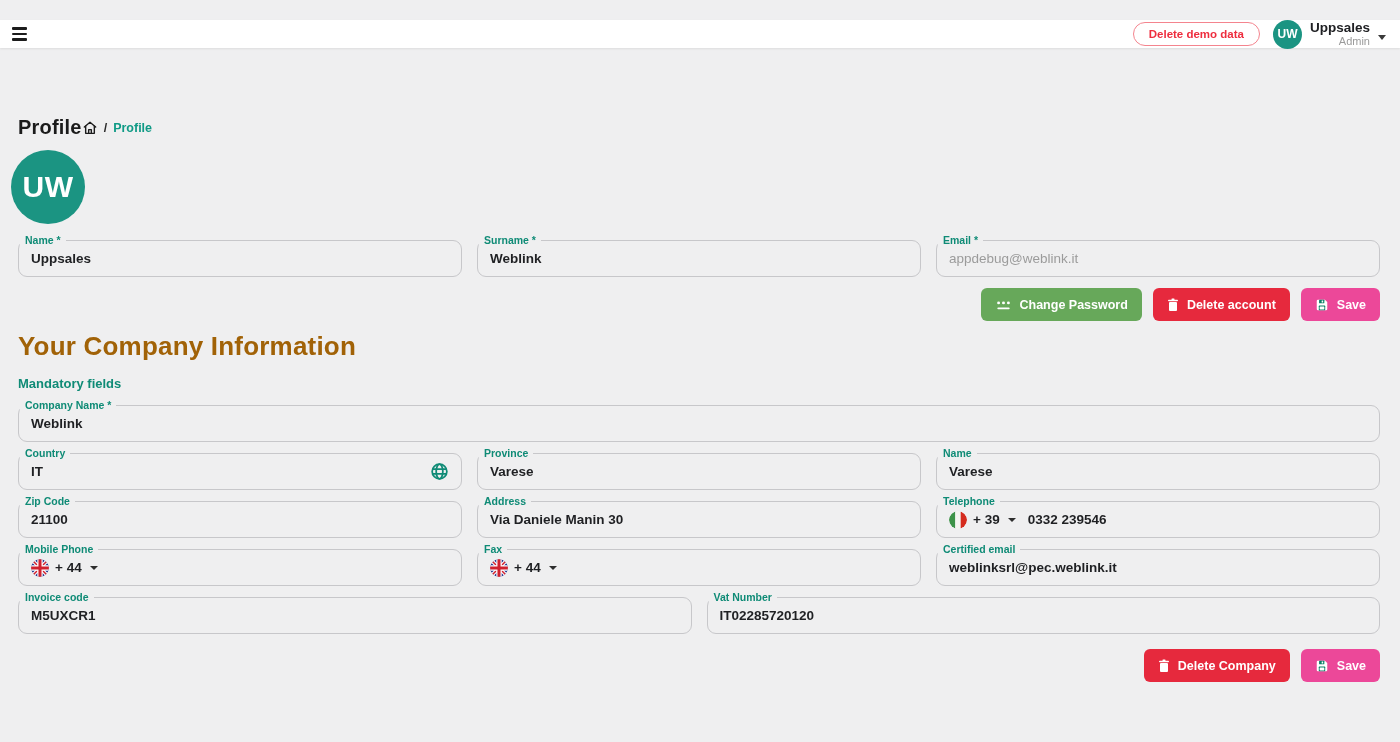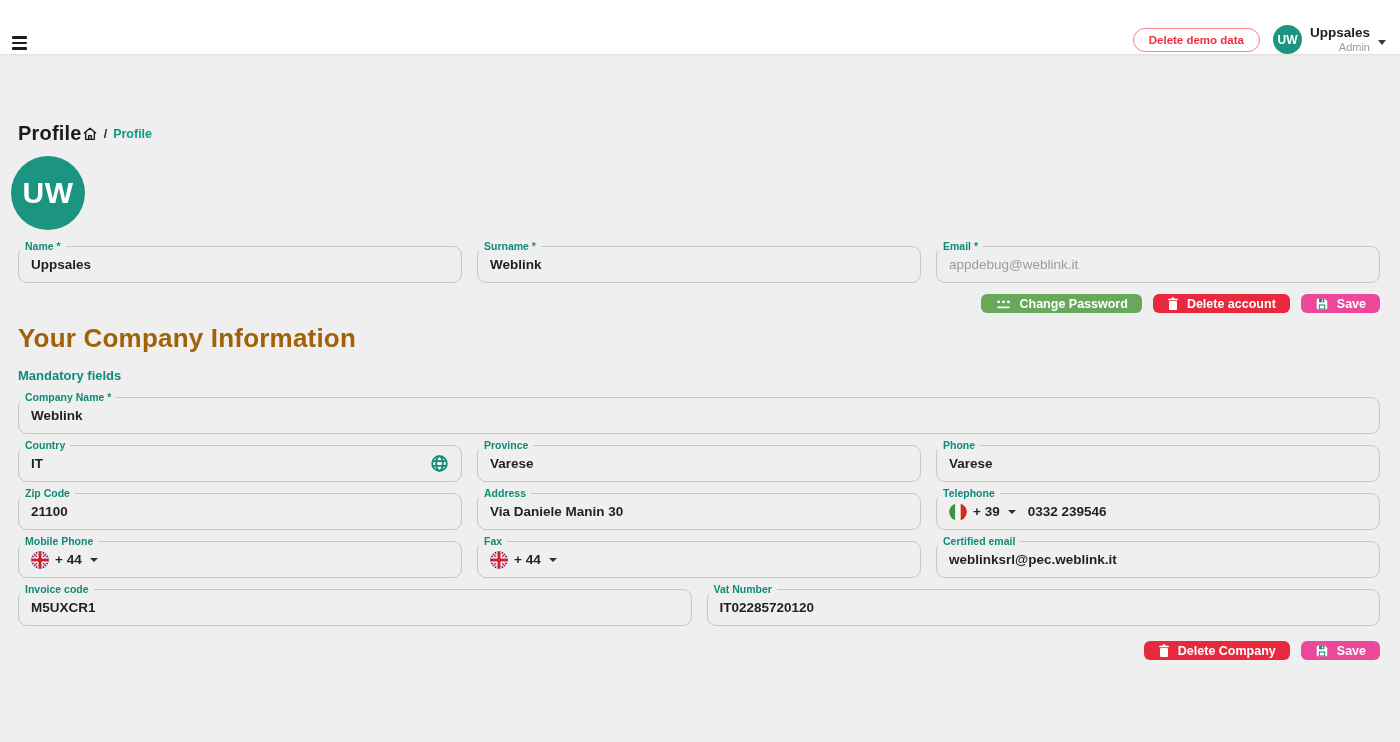--- a/index.html
+++ b/index.html
@@ -3,23 +3,23 @@
 <meta charset="utf-8">
 <style>
   * { margin:0; padding:0; box-sizing:border-box; }
   html,body { width:1400px; height:742px; }
   body {
     font-family:"Liberation Sans","DejaVu Sans",sans-serif;
     background:#efeff0; color:#1f2023; overflow:hidden;
   }
   
   .topbar {
-    height:54px; background:#ffffff; display:flex; align-items:flex-end;
+    height:28px; background:#ffffff; display:flex; align-items:center;
     padding:0 14px 0 12px; box-shadow:0 1px 2px rgba(0,0,0,.08);
-    position:relative; z-index:5;
+    position:relative; z-index:5;margin-top:20px;
   }
   .hamburger { width:22px; height:22px; display:flex; flex-direction:column; justify-content:center; gap:3px; cursor:pointer; }
   .hamburger span { display:block; height:2.5px; background:#1c1c1c; border-radius:1px; width:15px; }
   .topbar-right { margin-left:auto; display:flex; align-items:center; gap:13px; }
   .btn-outline-red {
     background:#fff; border:1px solid #f4848e; color:#ee2d3e;
     font-size:11.5px; font-weight:600; padding:5px 15px; border-radius:14px; cursor:pointer;
     font-family:inherit;
   }
   .user-chip { display:flex; align-items:center; gap:8px; cursor:pointer; }
@@ -62,21 +62,21 @@
   .field-value.muted { color:#9b9b9b; font-weight:500; }
   .field .right-icon { margin-left:auto; display:flex; align-items:center; }
   .dial { display:flex; align-items:center; gap:6px; margin-right:12px; cursor:pointer; }
   .dial .flag { width:18px; height:18px; border-radius:50%; overflow:hidden; display:block; }
   .dial .code { font-size:13.5px; font-weight:700; color:#1f2023; }
   .caret-sm { width:0; height:0; border-left:4px solid transparent; border-right:4px solid transparent; border-top:4.5px solid #2e2e2e; margin-left:2px; }
 
   
   .btn-row { display:flex; justify-content:flex-end; gap:11px; margin:0 0 8px 0; }
   .btn {
-    display:inline-flex; align-items:center; gap:8px; height:19px; padding:0 14px;
+    display:inline-flex; align-items:center; gap:8px; height:33px; padding:0 14px;
     border:none; border-radius:6px; color:#fff; font-size:12.5px; font-weight:700;
     cursor:pointer; font-family:inherit;
   }
   .btn-green { background:#67a85a; }
   .btn-red { background:#e6293d; }
   .btn-teal { background:#ec4899; }
 
   
   .section-title { font-size:26px; font-weight:700; color:#a16207; margin:10px 0 14px 0; letter-spacing:.2px; }
   .sub-label { font-size:13px; font-weight:700; color:#0f8b76; margin-bottom:14px; }
@@ -197,21 +197,21 @@
           <line x1="3" y1="9" x2="21" y2="9"></line>
             <line x1="3" y1="15" x2="21" y2="15"></line>
         </svg>
       </span>
     </div>
     <div class="field">
       <span class="field-label">Province</span>
       <span class="field-value">Varese</span>
     </div>
     <div class="field">
-      <span class="field-label">Phone</span>
+      <span class="field-label">Name</span>
       <span class="field-value">Varese</span>
     </div>
   </div>
 
   <div class="grid3">
     <div class="field">
       <span class="field-label">Zip Code</span>
       <span class="field-value">21100</span>
     </div>
     <div class="field">

